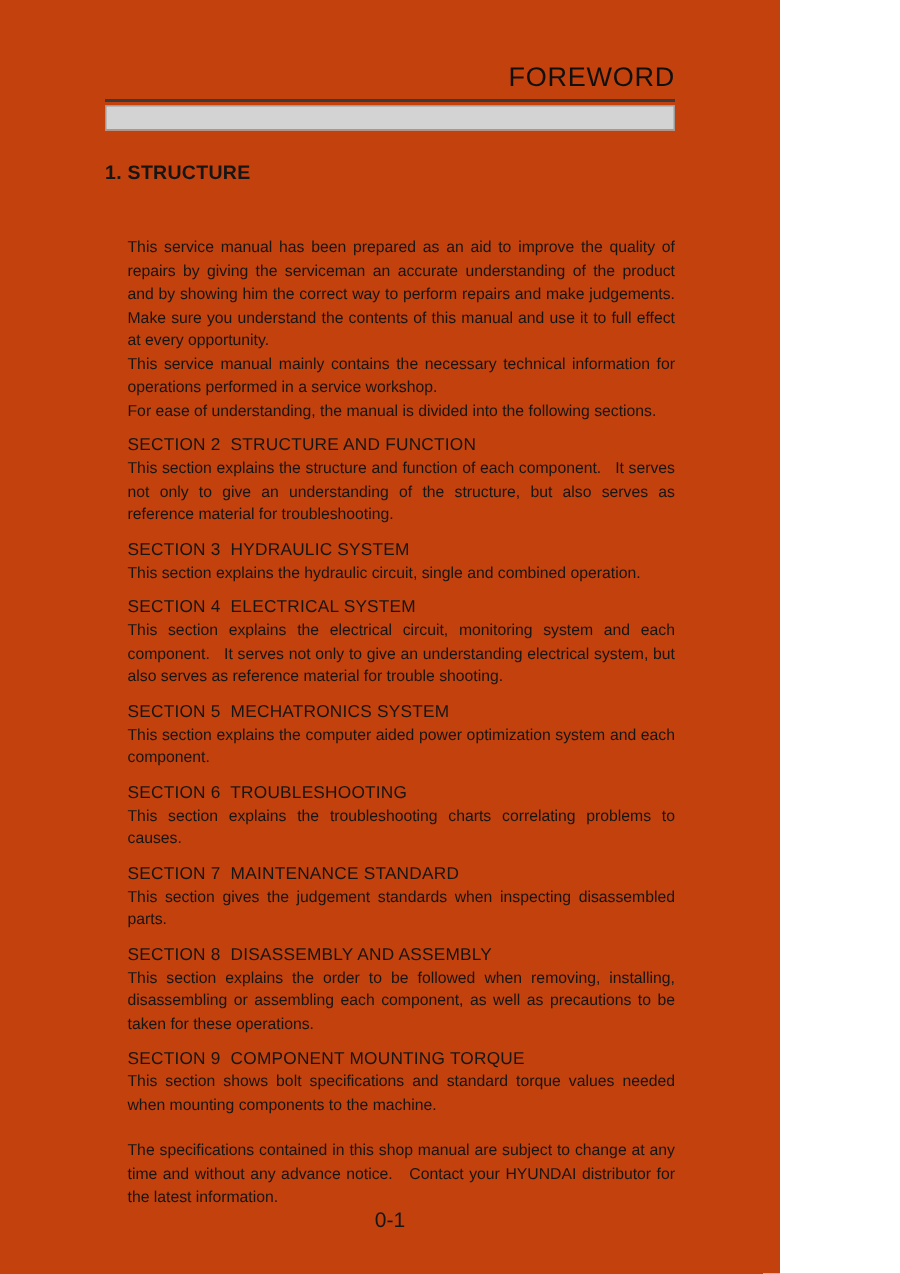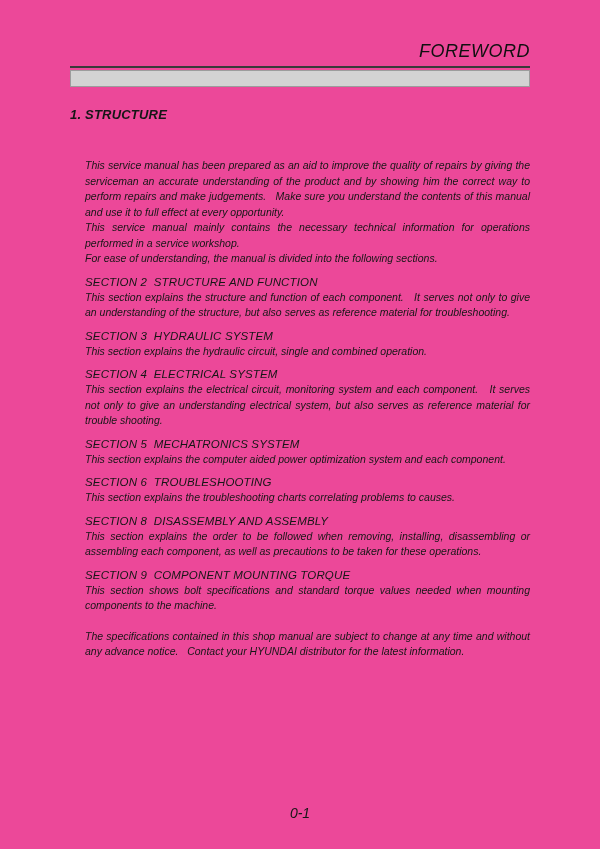--- a/index.html
+++ b/index.html
@@ -1,24 +1,23 @@
 <!DOCTYPE html>
 <html><head>
 <meta charset="utf-8">
 <style>
   html, body { margin: 0; padding: 0; background: #ffffff; }
   .page {
     position: relative;
-    width: 600px;
+    width: 520px;
     height: 849px;
-    background: #ec4899;
+    background: #c2410c;
     font-family: "Liberation Sans", sans-serif;
     color: #161616;
     overflow: hidden;
-    font-style: italic;
   }
   .header {
     position: absolute;
     left: 70px;
     right: 70px;
     top: 40px;
     border-bottom: 2px solid #3a3a3a;
     padding-bottom: 3px;
   }
   .header .title {
@@ -116,20 +115,24 @@
       <div class="section">
         <h2>SECTION 5  MECHATRONICS SYSTEM</h2>
         <p class="bodytext">This section explains the computer aided power optimization system and each component.</p>
       </div>
 
       <div class="section">
         <h2>SECTION 6  TROUBLESHOOTING</h2>
         <p class="bodytext">This section explains the troubleshooting charts correlating problems to causes.</p>
       </div>
 
+      <div class="section">
+        <h2>SECTION 7  MAINTENANCE STANDARD</h2>
+        <p class="bodytext">This section gives the judgement standards when inspecting disassembled parts.</p>
+      </div>
 
       <div class="section">
         <h2>SECTION 8  DISASSEMBLY AND ASSEMBLY</h2>
         <p class="bodytext">This section explains the order to be followed when removing, installing, disassembling or assembling each component, as well as precautions to be taken for these operations.</p>
       </div>
 
       <div class="section">
         <h2>SECTION 9  COMPONENT MOUNTING TORQUE</h2>
         <p class="bodytext">This section shows bolt specifications and standard torque values needed when mounting components to the machine.</p>
       </div>

